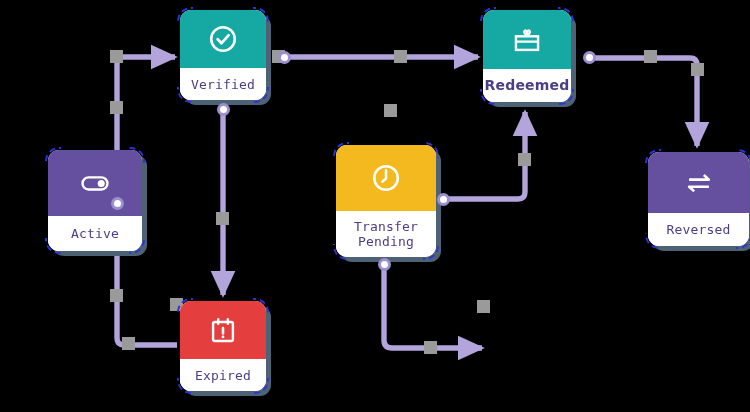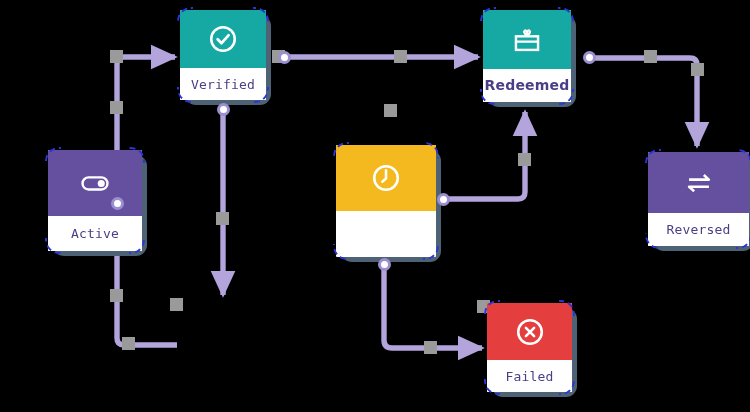--- a/index.html
+++ b/index.html
@@ -4,21 +4,21 @@
 <style>
   html,body{margin:0;padding:0;background:#000;}
   body{width:750px;height:412px;overflow:hidden;font-family:"DejaVu Sans Mono",monospace;}
   #canvas{position:relative;width:750px;height:412px;background:#000;}
   svg.edges{position:absolute;left:0;top:0;width:750px;height:412px;overflow:visible;}
 
   .node{position:absolute;border-radius:11px;overflow:visible;}
   .node .shadow{position:absolute;left:5px;top:5px;width:100%;height:100%;
       background:#4e6275;border-radius:11px;}
   .node .body{position:absolute;left:0;top:0;width:100%;height:100%;
-      border-radius:1px;overflow:hidden;background:#fff;
+      border-radius:11px;overflow:hidden;background:#fff;
       display:flex;flex-direction:column;}
   .node .head{flex:0 0 auto;display:flex;align-items:center;justify-content:center;}
   .node .label{flex:1 1 auto;display:flex;align-items:center;justify-content:center;
       background:#fff;color:#4a3f86;font-size:13px;line-height:15px;text-align:center;
       letter-spacing:.2px;padding:1px 2px;}
   .node.sans .label{font-family:"DejaVu Sans",sans-serif;font-weight:600;font-size:14px;text-align:right;}
 
   
   .sel{position:absolute;left:-3px;top:-3px;right:-3px;bottom:-3px;
        border:2px dashed #2b35d8;border-radius:14px;pointer-events:none;
@@ -130,52 +130,56 @@
 
   <div class="node" style="left:336px;top:145px;width:100px;height:112px;">
     <div class="shadow"></div>
     <div class="body">
       <div class="head" style="background:#f4b91e;height:66px;">
         <svg class="icon" viewBox="0 0 24 24">
           <circle cx="12" cy="12" r="8.3" fill="none" stroke="#fff" stroke-width="1.8"></circle>
           <path d="M12 6.6 L12 12.4 L9.4 14.6" fill="none" stroke="#fff" stroke-width="1.8" stroke-linecap="round" stroke-linejoin="round"></path>
         </svg>
       </div>
+      <div class="label multiline" style="white-space:pre-line;">Transfer
+Pending</div>
     </div>
     <div class="sel"></div>
   </div>
 
   <div class="node" style="left:648px;top:152px;width:101px;height:94px;">
     <div class="shadow"></div>
     <div class="body">
       <div class="head" style="background:#64509f;height:61px;">
         <svg class="icon" viewBox="0 0 24 24">
           <path d="M5 9.6 L19 9.6 L15.4 6.4" fill="none" stroke="#fff" stroke-width="1.8" stroke-linejoin="round"></path>
           <path d="M19 14.6 L5 14.6 L8.6 17.8" fill="none" stroke="#fff" stroke-width="1.8" stroke-linejoin="round"></path>
         </svg>
       </div>
       <div class="label">Reversed</div>
     </div>
     <div class="sel"></div>
   </div>
 
-
-  <div class="node" style="left:487px;top:303px;width:85px;height:89px;">
+  <div class="node" style="left:180px;top:301px;width:86px;height:90px;">
     <div class="shadow"></div>
     <div class="body">
-      <div class="head" style="background:#e53e3e;height:57px;">
+      <div class="head" style="background:#e53e3e;height:58px;">
         <svg class="icon" viewBox="0 0 24 24">
-          <circle cx="12" cy="12" r="8.3" fill="none" stroke="#fff" stroke-width="1.8"></circle>
-          <path d="M9.1 9.1 L14.9 14.9 M14.9 9.1 L9.1 14.9" stroke="#fff" stroke-width="1.8" stroke-linecap="round"></path>
+          <rect x="5" y="6.4" width="14" height="13.4" rx="1.3" fill="none" stroke="#fff" stroke-width="1.7"></rect>
+          <path d="M8.6 4.4 L8.6 7.6 M15.4 4.4 L15.4 7.6" stroke="#fff" stroke-width="1.7" stroke-linecap="round"></path>
+          <path d="M12 10.6 L12 14.4" stroke="#fff" stroke-width="1.8" stroke-linecap="round"></path>
+          <circle cx="12" cy="16.9" r="1" fill="#fff"></circle>
         </svg>
       </div>
-      <div class="label">Failed</div>
+      <div class="label">Expired</div>
     </div>
     <div class="sel"></div>
   </div>
+
 
   <div class="handle" style="left:278px;top:51px;"></div>
   <div class="handle" style="left:217px;top:103px;"></div>
   <div class="handle" style="left:111px;top:197px;"></div>
   <div class="handle" style="left:583px;top:51px;"></div>
   <div class="handle" style="left:437px;top:193px;"></div>
   <div class="handle" style="left:378px;top:258px;"></div>
 
 </div>
 

